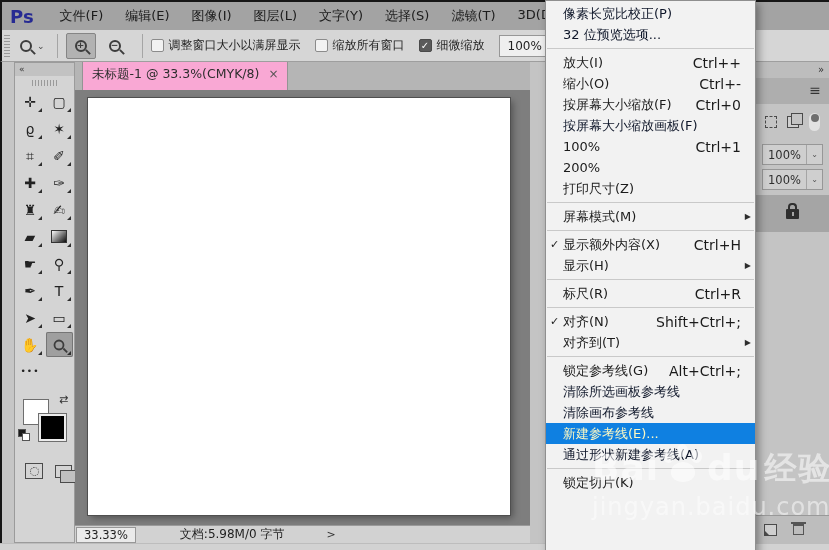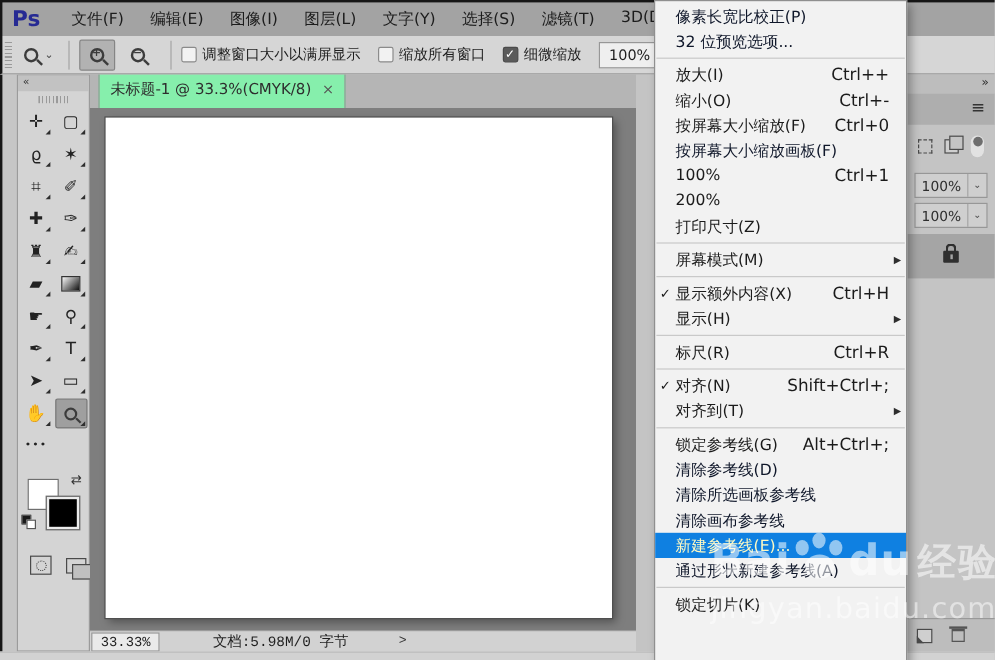--- a/index.html
+++ b/index.html
@@ -81,27 +81,27 @@
   #quickmask { width:18px; height:16px; border:1px solid #4a4a4a; display:flex; align-items:center; justify-content:center; }
   #quickmask i { display:block; width:9px; height:9px; border:1px dotted #4a4a4a; border-radius:50%; }
   #screenmode { position:relative; width:17px; height:13px; border:1px solid #4a4a4a; background:#d4d4d4; }
   #screenmode::after { content:''; position:absolute; left:4px; top:4px; width:15px; height:11px;
                        border:1px solid #4a4a4a; background:#c0c0c0; }
 
   
   #dockbg { position:absolute; left:530px; top:62px; width:299px; height:481px; background:#c4c4c4; }
   #docwindow { position:absolute; left:75px; top:62px; width:455px; height:481px; }
   #tabbar { height:28px; background:#b5b5b5; display:flex; align-items:flex-end; }
-  #doctab { margin-left:7px; background:#86efac; border:1px solid #949494; border-bottom:none;
+  #doctab { margin-left:7px; background:#f9a8d4; border:1px solid #949494; border-bottom:none;
             height:26px; display:flex; align-items:center; padding:16px 9px; font-size:12.5px; color:#2e2e2e; }
   #tab-close { margin-left:9px; font-size:12px; color:#555; }
   #canvasarea { position:relative; height:435px; background:#7e7e7e; overflow:hidden; }
   #canvas { position:absolute; left:13px; top:8px; width:422px; height:417px; background:#ffffff;
             box-shadow:0 0 0 1px #4f4f4f, 3px 3px 7px rgba(0,0,0,.35); }
-  #statusbar { height:18px; background:#d2d2d2; border-top:1px solid #9a9a9a; display:flex; align-items:center; font-size:12px; color:#1e1e1e;font-family:Liberation Mono, monospace; }
+  #statusbar { height:18px; background:#d2d2d2; border-top:1px solid #9a9a9a; display:flex; align-items:center; font-size:12px; color:#1e1e1e; }
   #status-zoom { background:#eaeaea; border:1px solid #979797; padding:0 7px; height:16px; line-height:15px; margin-left:1px; font-size:11.5px; }
   #status-info { margin-left:44px; }
   #status-chev { margin-left:42px; color:#333; font-size:11px; }
 
   
   #rightdock { position:absolute; left:755px; top:62px; width:74px; height:481px; background:#c4c4c4; border-left:1px solid #9e9e9e; }
   #dock-head { height:16px; background:#bdbdbd; text-align:right; padding-right:6px; font-size:10px; color:#333; line-height:15px; letter-spacing:-1px; }
   #dock-tabs { height:26px; background:#aeaeae; text-align:right; padding-right:8px; font-size:14px; color:#333; line-height:25px; }
   #dock-icons { height:36px; display:flex; align-items:center; justify-content:center; gap:10px; }
   #lp-bounds { width:12px; height:12px; border:1px dashed #4a4a4a; }
@@ -443,26 +443,20 @@
     <span class="sc" data-name="menu-shortcut"></span>
     <span class="sub" data-name="submenu-arrow-icon">▶</span>
   </div>
       <div class="menusep" data-name="menu-separator"></div>
       <div class="mi" data-name="menu-item-lock-guides">
     <span class="check" data-name="checkmark-icon"></span>
     <span class="lbl">锁定参考线(G)</span>
     <span class="sc" data-name="menu-shortcut">Alt+Ctrl+;</span>
     <span class="sub" data-name="submenu-arrow-icon"></span>
   </div>
-      <div class="mi disabled" data-name="menu-item-clear-guides">
-    <span class="check" data-name="checkmark-icon"></span>
-    <span class="lbl">清除参考线(D)</span>
-    <span class="sc" data-name="menu-shortcut"></span>
-    <span class="sub" data-name="submenu-arrow-icon"></span>
-  </div>
       <div class="mi disabled" data-name="menu-item-clear-selected-artboard-guides">
     <span class="check" data-name="checkmark-icon"></span>
     <span class="lbl">清除所选画板参考线</span>
     <span class="sc" data-name="menu-shortcut"></span>
     <span class="sub" data-name="submenu-arrow-icon"></span>
   </div>
       <div class="mi disabled" data-name="menu-item-clear-canvas-guides">
     <span class="check" data-name="checkmark-icon"></span>
     <span class="lbl">清除画布参考线</span>
     <span class="sc" data-name="menu-shortcut"></span>

